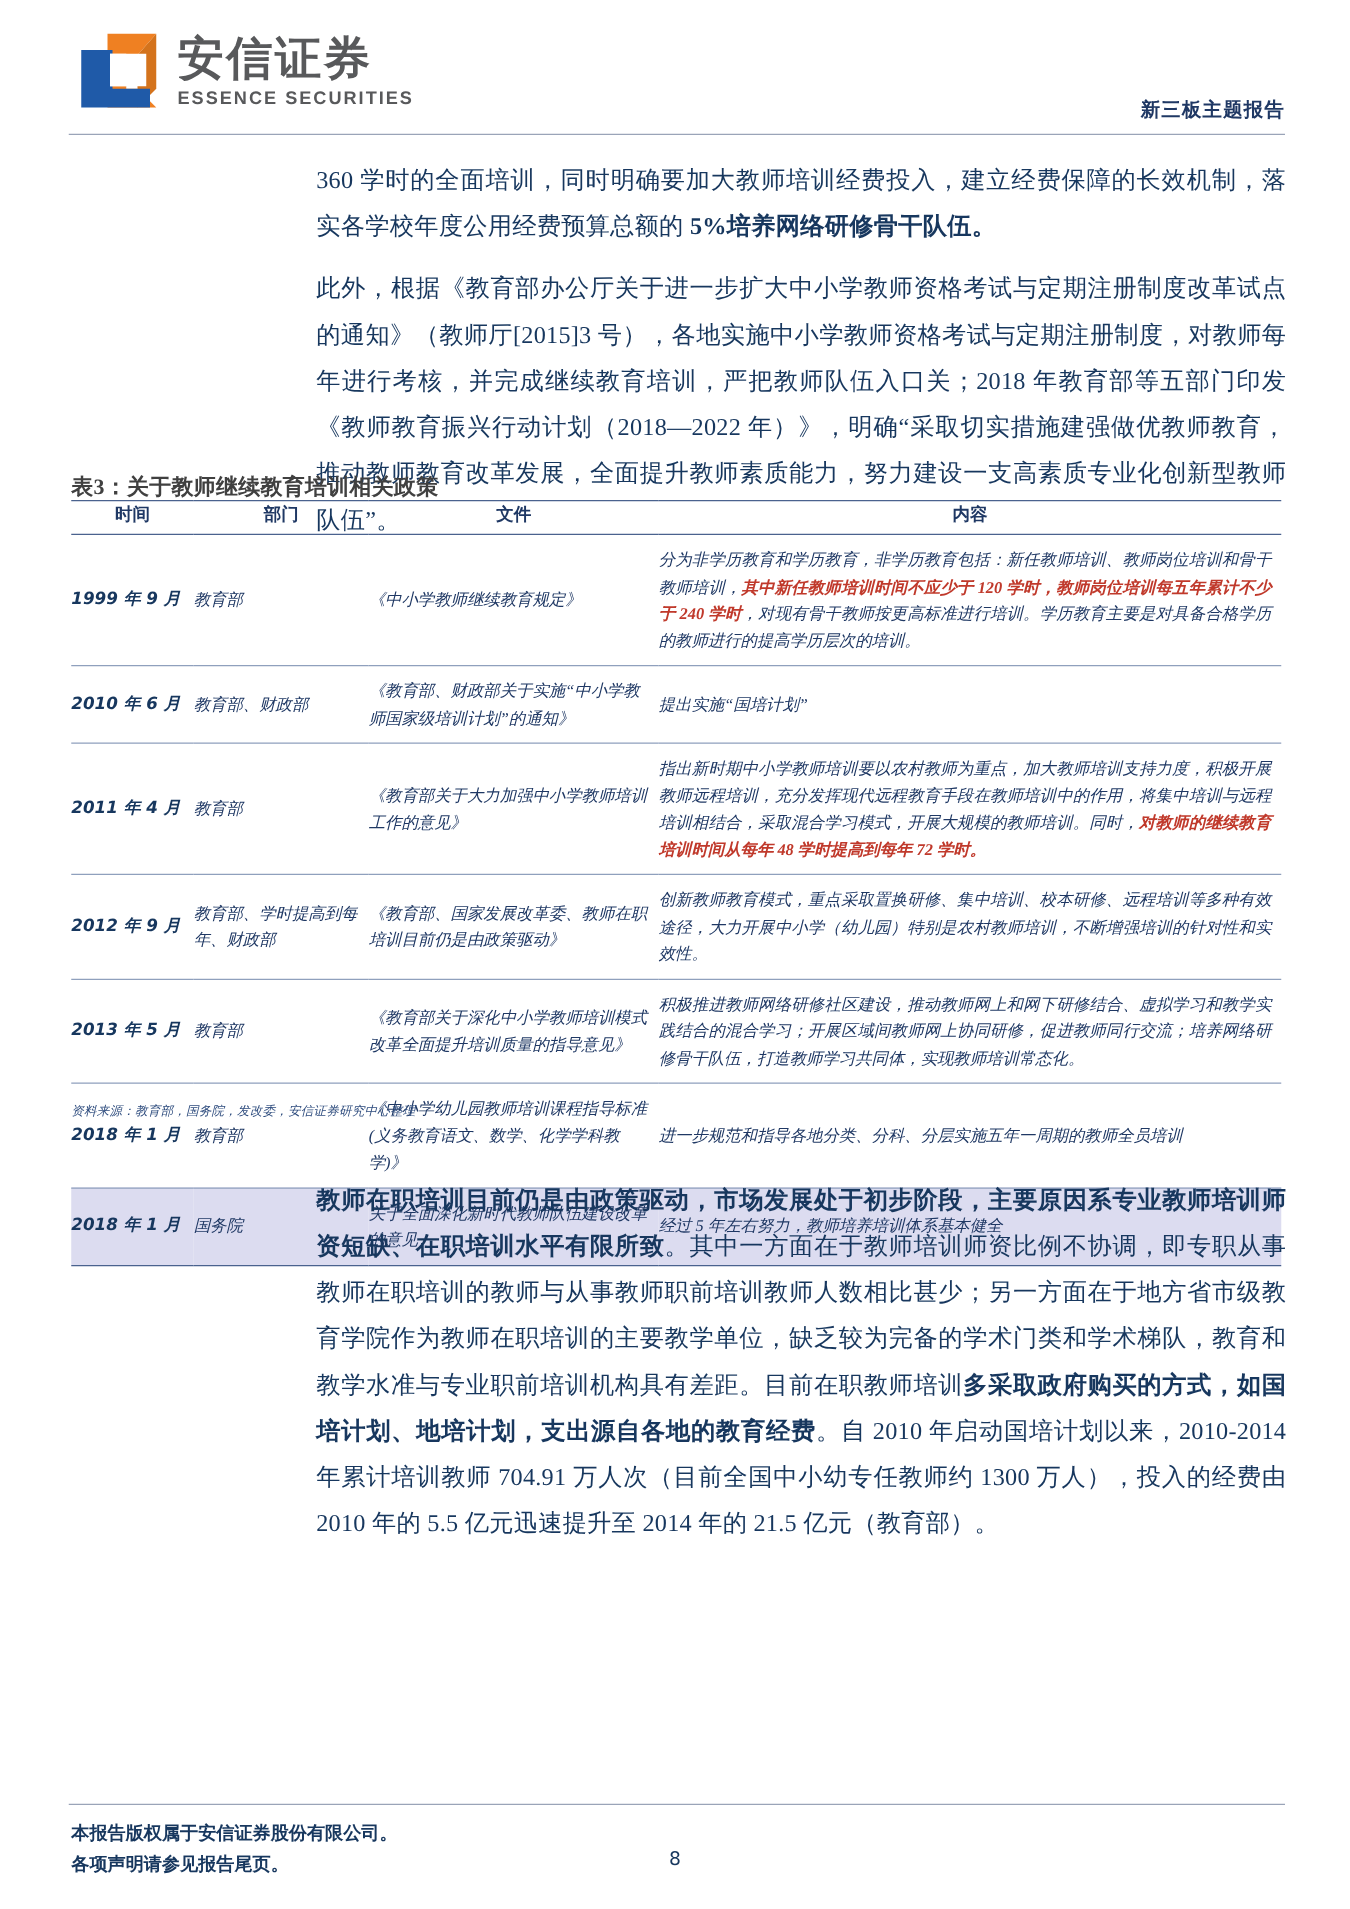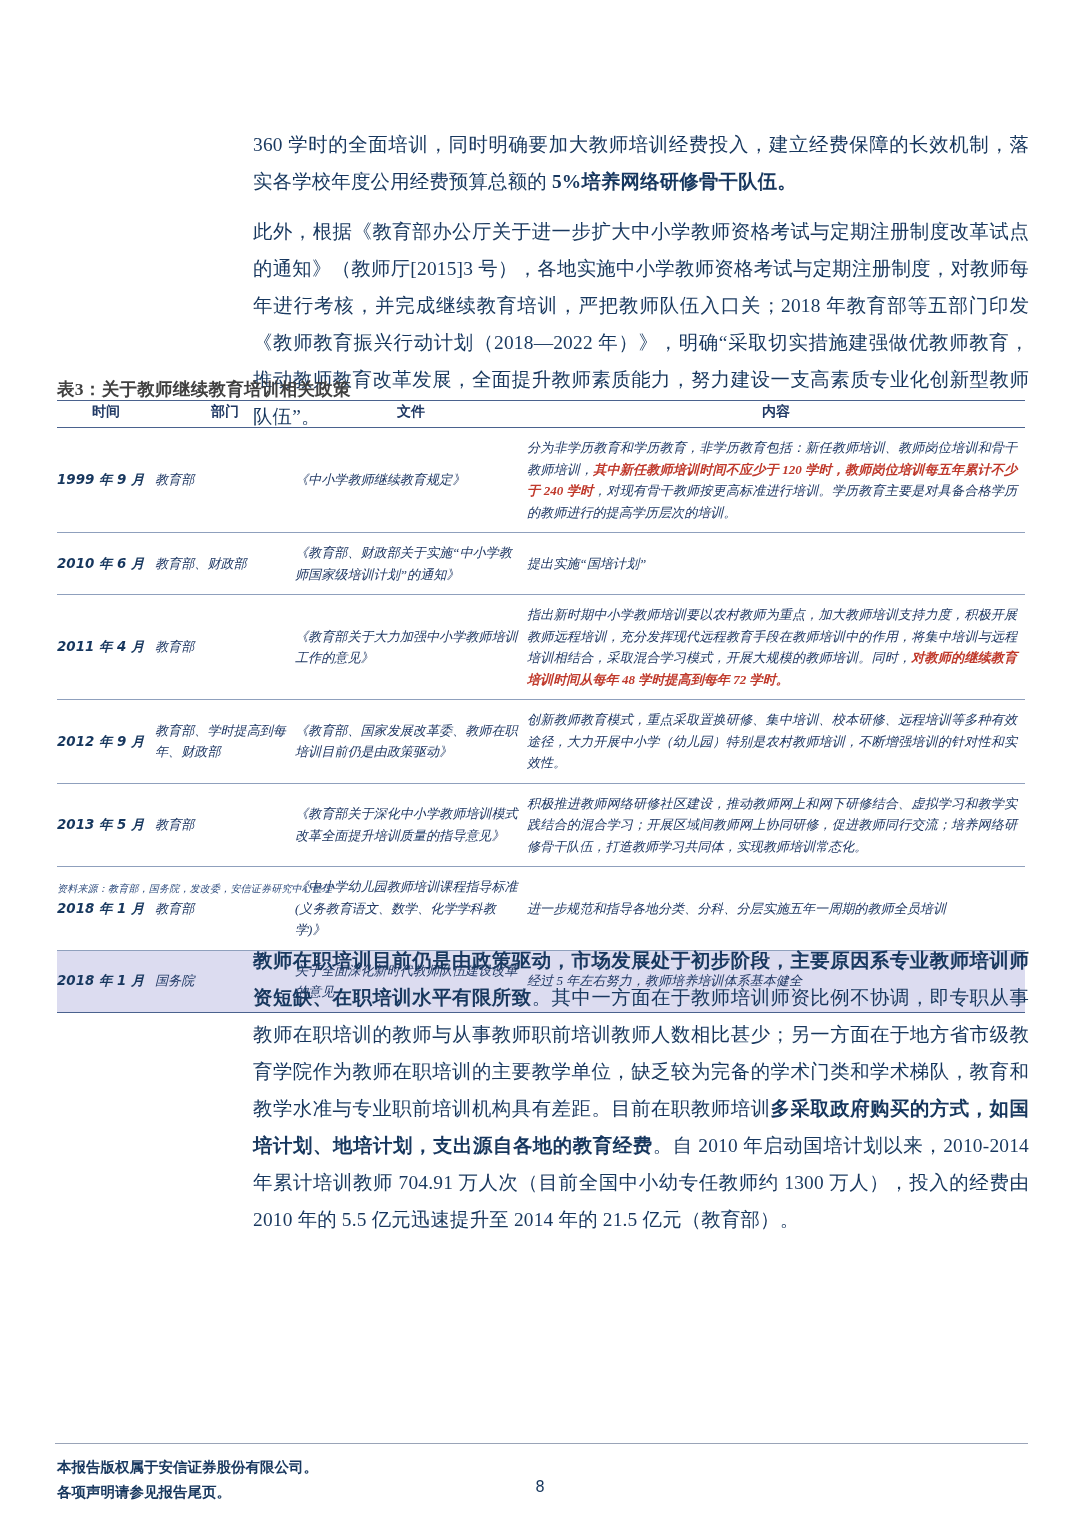--- a/index.html
+++ b/index.html
@@ -187,20 +187,39 @@
     font-family: "DejaVu Sans", "Liberation Sans", sans-serif;
     font-size: 15px;
     color: #17375e;
   }
 </style>
 </head>
 <body>
 
 <div id="page">
 
+  <div class="header">
+    <div class="logo-wrap">
+      <div class="logo-mark">
+        <svg width="68" height="66" viewBox="0 0 68 66" xmlns="http://www.w3.org/2000/svg">
+          <polygon points="24,3 63,3 48,20 39,20 39,47 48,47 63,62 24,62" fill="#ef8022"></polygon>
+          <polygon points="48,20 63,3 63,47 48,62" fill="#d4731c"></polygon>
+          <path d="M3,16 L28,16 L28,47 L58,47 L58,62 L3,62 Z" fill="#1f5aa8"></path>
+          <rect x="26" y="19" width="29" height="26" fill="#ffffff"></rect>
+          <path d="M26,19 L39,19 L39,20 L39,45 L26,45 Z" fill="#ffffff"></path>
+        </svg>
+      </div>
+      <div class="logo-text">
+        <div class="logo-cn">安信证券</div>
+        <div class="logo-en">ESSENCE SECURITIES</div>
+      </div>
+    </div>
+    <div class="header-right">新三板主题报告</div>
+    <div class="header-rule"></div>
+  </div>
 
   <div class="content">
 
     <div class="para" style="top:126px;">
       <span>360 </span><span>学时的全面培训，同时明确要加大教师培训经费投入，建立经费保障的长效机制，落实各学校年度公用经费预算总额的</span><span class="bold"> 5%</span><span class="bold">培养网络研修骨干队伍。</span>
     </div>
 
     <div class="para" style="top:213px;">此外，根据《教育部办公厅关于进一步扩大中小学教师资格考试与定期注册制度改革试点的通知》（教师厅[2015]3 号），各地实施中小学教师资格考试与定期注册制度，对教师每年进行考核，并完成继续教育培训，严把教师队伍入口关；2018 年教育部等五部门印发《教师教育振兴行动计划（2018—2022 年）》，明确“采取切实措施建强做优教师教育，推动教师教育改革发展，全面提升教师素质能力，努力建设一支高素质专业化创新型教师队伍”。</div>
 
     <div class="table-title">表3：关于教师继续教育培训相关政策</div>

